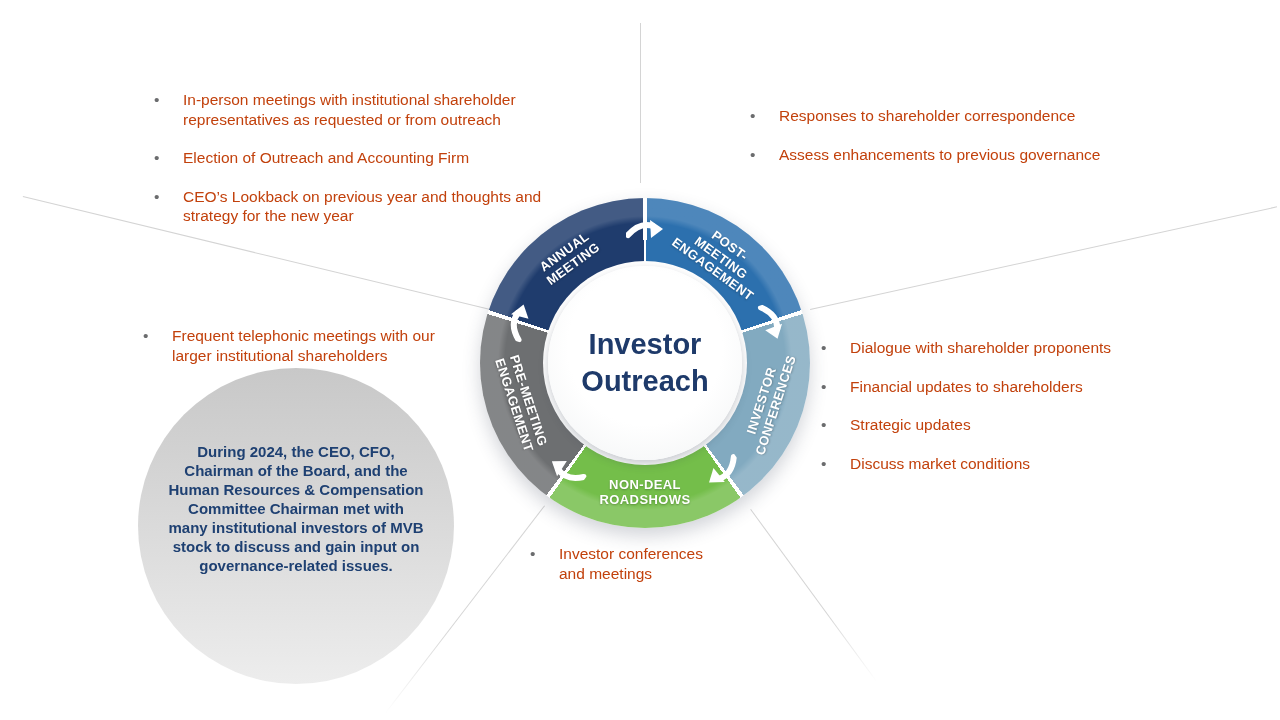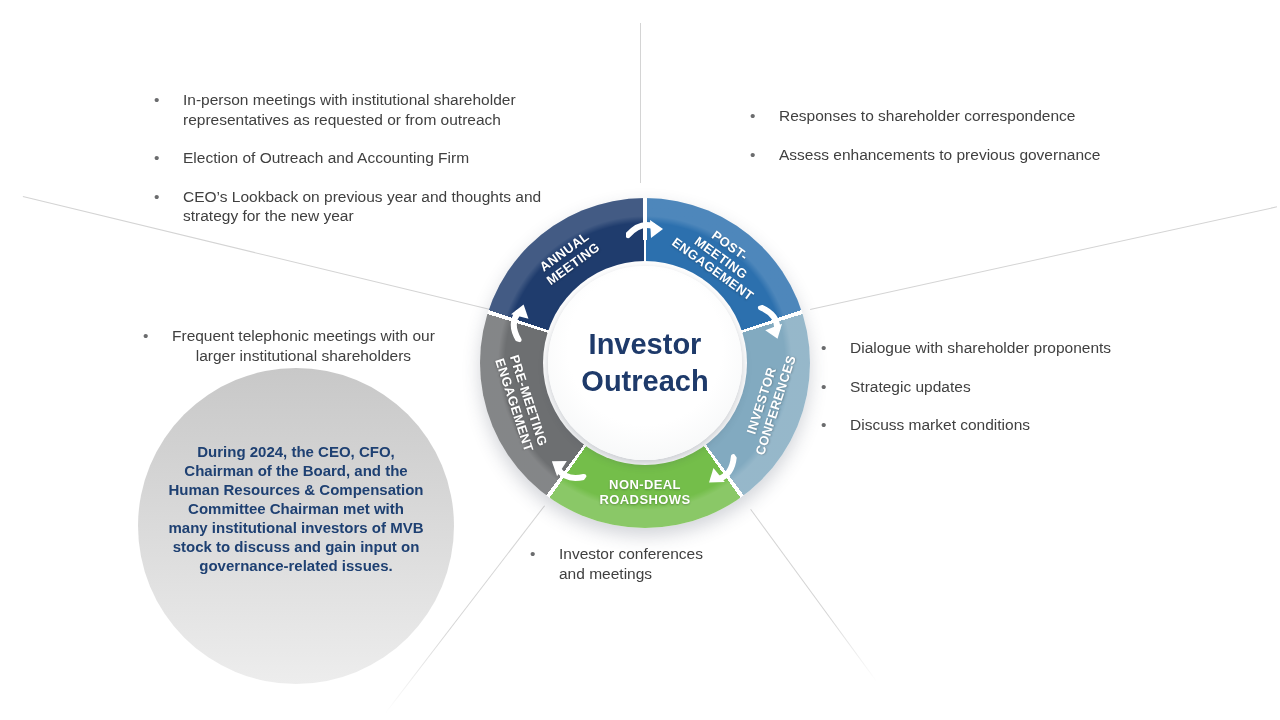--- a/index.html
+++ b/index.html
@@ -51,26 +51,26 @@
   .arrow{position:absolute;width:38px;height:24px;z-index:4;}
   #ar0{left:165px;top:32px; transform:translate(-50%,-50%) rotate(0deg);}
   #ar1{left:291px;top:124px;transform:translate(-50%,-50%) rotate(72deg);}
   #ar2{left:243px;top:273px;transform:translate(-50%,-50%) rotate(144deg);}
   #ar3{left:87px; top:273px;transform:translate(-50%,-50%) rotate(216deg);}
   #ar4{left:39px; top:124px;transform:translate(-50%,-50%) rotate(288deg);}
   
   .callout{position:absolute;margin:0;padding:0;list-style:none;z-index:1;}
   .callout li{
     position:relative;padding-left:31px;margin:0 0 19px 0;
-    font-size:15.5px;line-height:19.5px;color:#404040;white-space:pre-line;
+    font-size:15.5px;line-height:19.5px;color:#c2410c;white-space:pre-line;
   }
   .callout li::before{content:"\2022";position:absolute;left:2px;top:0;color:#6b6c6e;}
   #co-annual{left:152px;top:90px;}
   #co-post  {left:748px;top:106px;}
-  #co-pre   {left:141px;top:326px;text-align:center;}
+  #co-pre   {left:141px;top:326px;}
   #co-conf  {left:819px;top:338px;}
   #co-road  {left:528px;top:544px;}
 </style>
 </head>
 <body>
 
 <div class="canvas">
 
   <div class="cline vert" id="ln-top"></div>
   <div class="cline" id="ln-ul"></div>
@@ -144,20 +144,21 @@
     <li>Assess enhancements to previous governance</li>
   </ul>
 
   <ul class="callout" id="co-pre">
     <li>Frequent telephonic meetings with our
 larger institutional shareholders</li>
   </ul>
 
   <ul class="callout" id="co-conf">
     <li>Dialogue with shareholder proponents</li>
+    <li>Financial updates to shareholders</li>
     <li>Strategic updates</li>
     <li>Discuss market conditions</li>
   </ul>
 
   <ul class="callout" id="co-road">
     <li>Investor conferences
 and meetings</li>
   </ul>
 
 </div>

